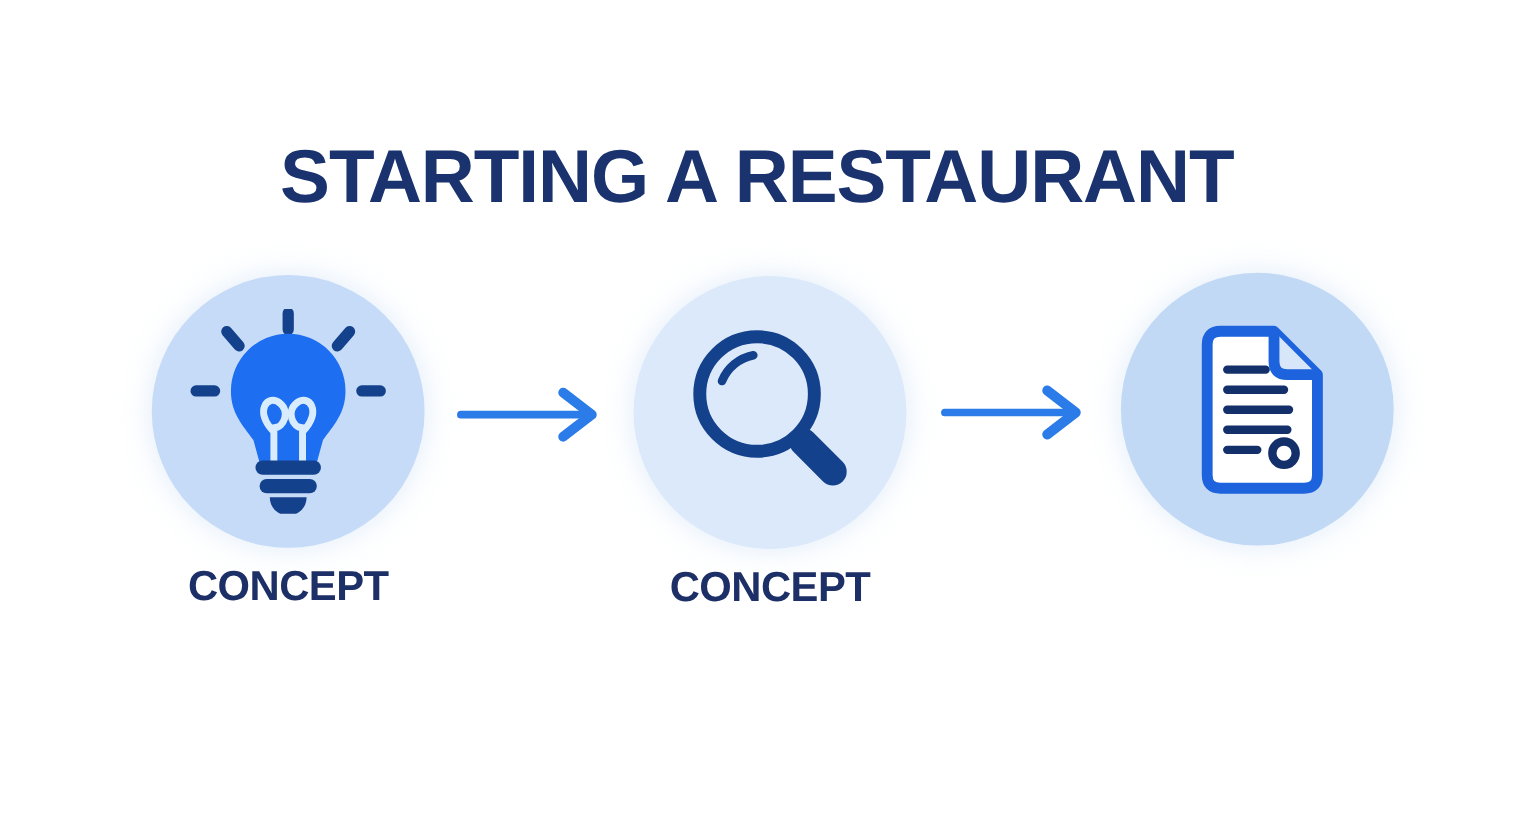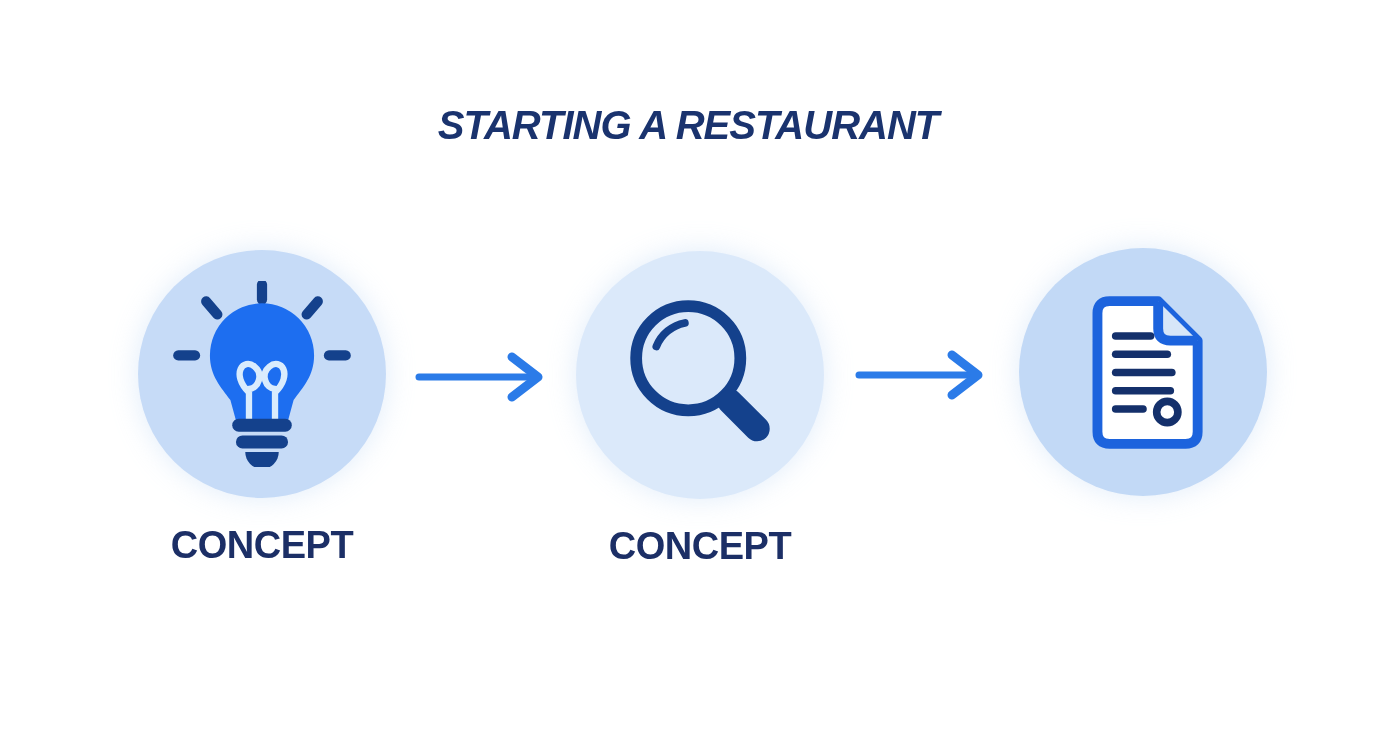--- a/index.html
+++ b/index.html
@@ -5,32 +5,31 @@
   html,body{margin:0;padding:0;}
   body{
     width:1392px;height:752px;position:relative;overflow:hidden;
     background:var(--background,#fff);
     font-family:"Liberation Sans","DejaVu Sans",sans-serif;
   }
   .stage{position:absolute;inset:0;}
   .title{
     position:absolute;top:76px;left:0;right:16px;
     text-align:center;
-    font-size:40px;font-weight:800;letter-spacing:-1px;
+    font-size:68px;font-weight:800;letter-spacing:-1px;
     color:var(--title-text,#1a336e);
-    font-style:italic;
   }
   .step{position:absolute;width:248px;text-align:center;}
   .step-circle{
     width:248px;height:248px;border-radius:50%;
     display:flex;align-items:center;justify-content:center;
     box-shadow:0 0 28px rgba(186,212,243,.45);
   }
   .step-label{
-    margin-top:26px;
+    margin-top:14px;
     font-size:38px;font-weight:700;letter-spacing:-0.5px;
     color:var(--label-text,#1c2f66);
   }
   .arrow{position:absolute;width:134px;height:56px;}
   
   .stroke-navy{stroke:var(--icon-navy,#14418c);}
   .fill-navy{fill:var(--icon-navy,#14418c);}
   .stroke-ink{stroke:var(--icon-ink,#14306b);}
   .fill-bulb{fill:var(--icon-bright-blue,#1d6ef0);}
   .stroke-filament{stroke:var(--filament,#d9ecfd);}

